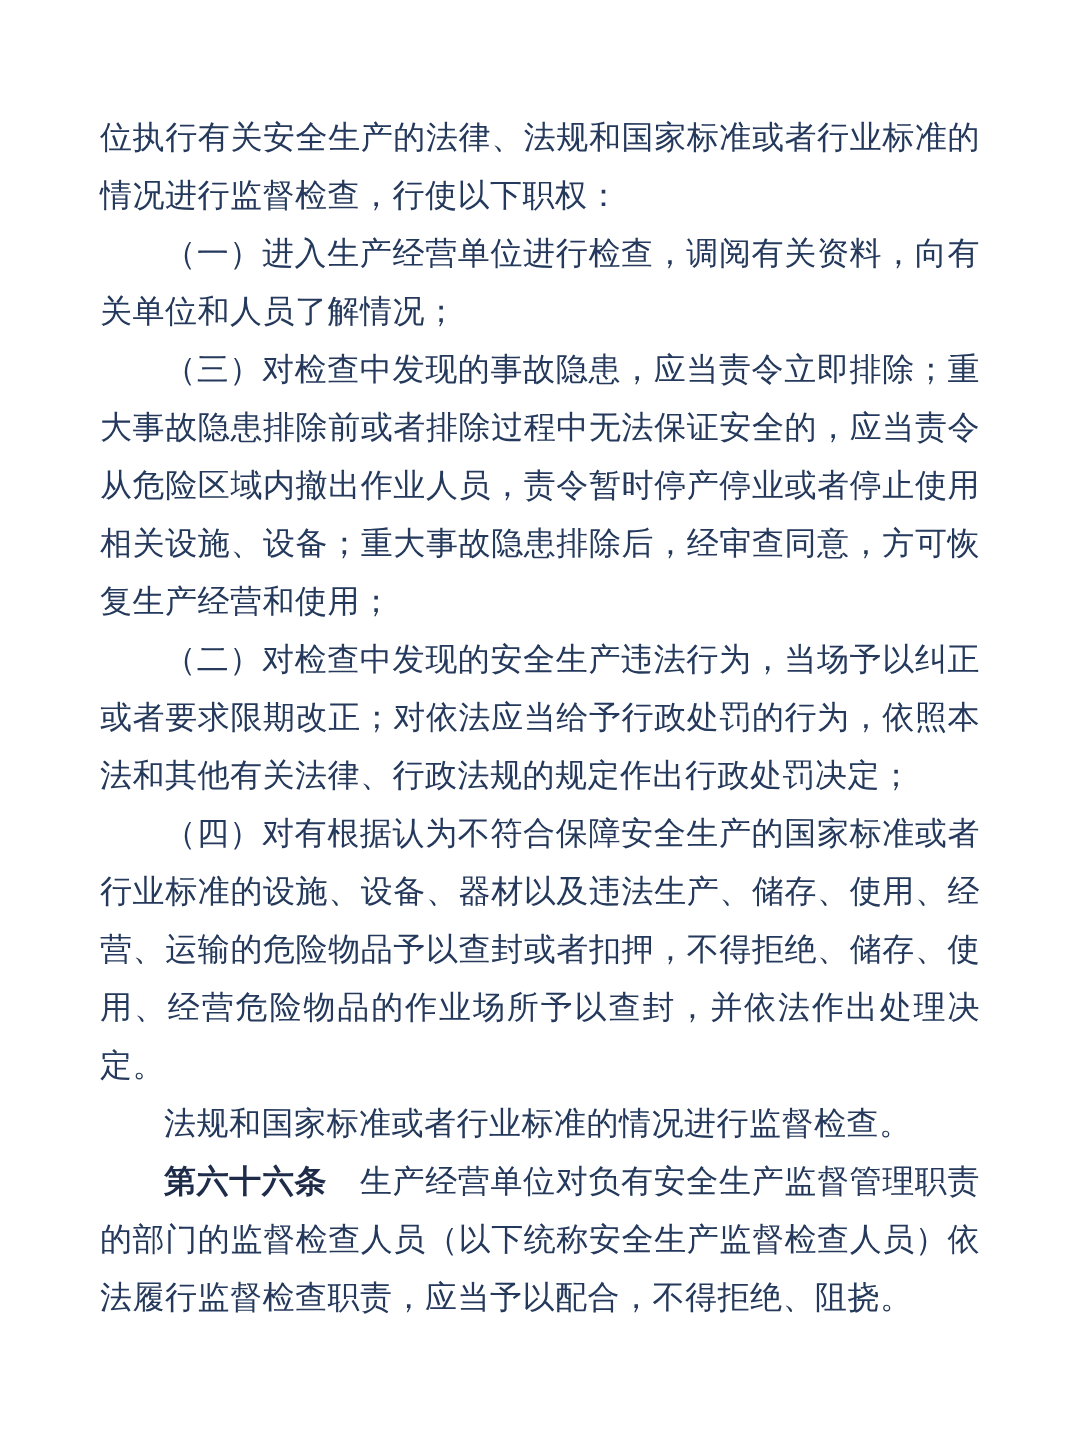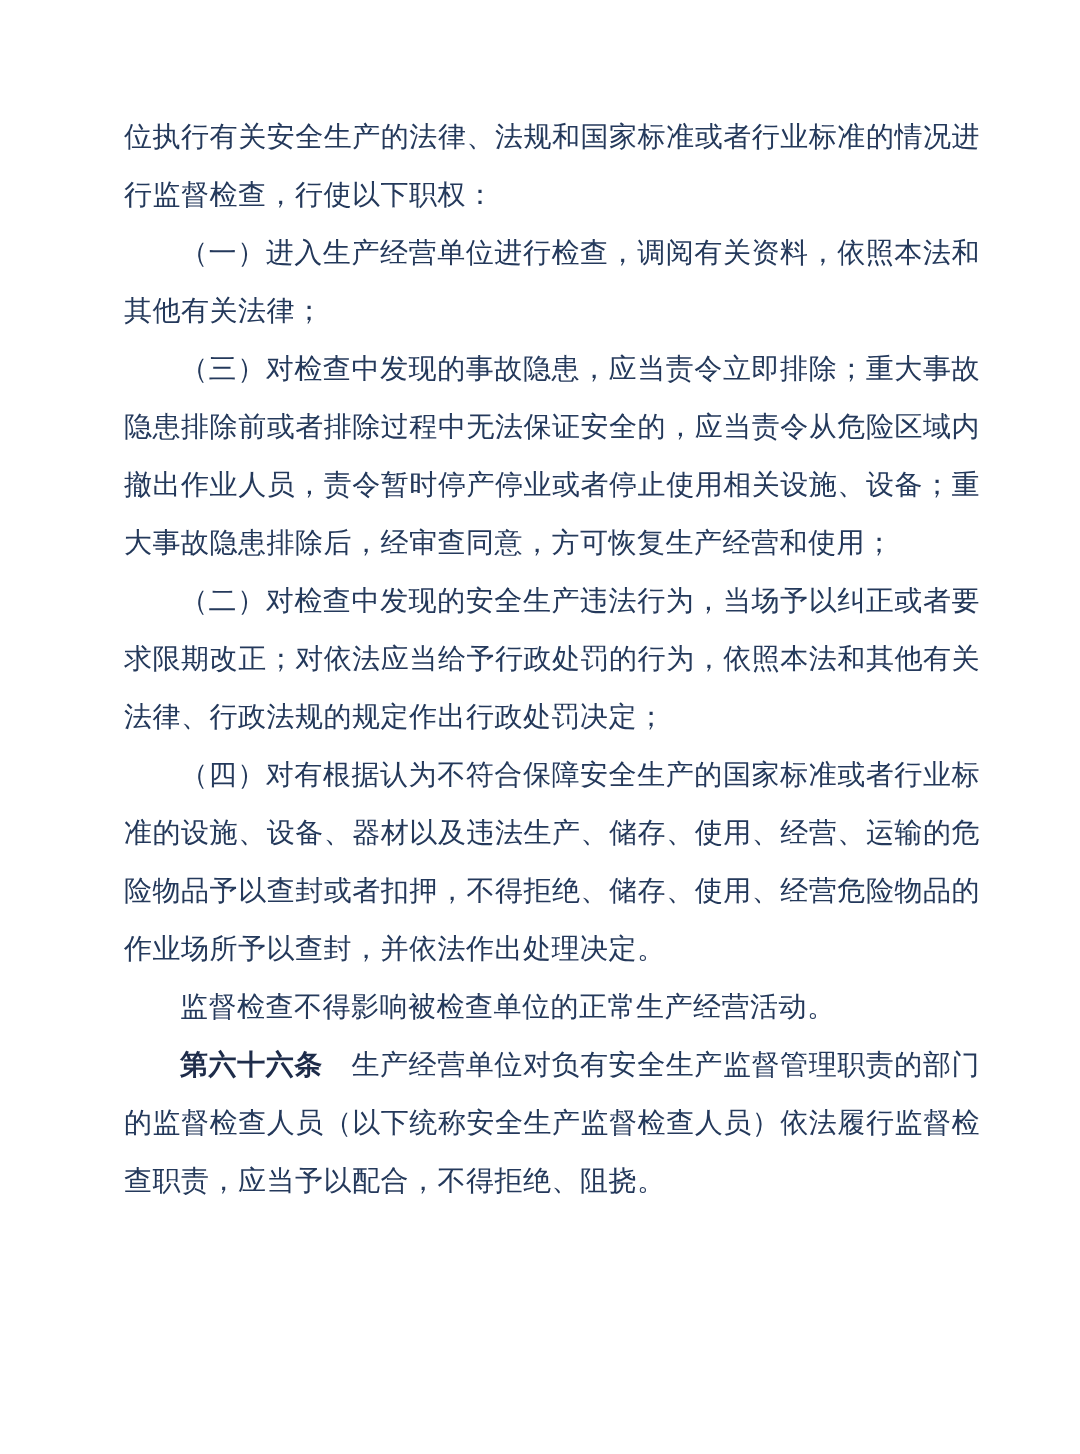--- a/index.html
+++ b/index.html
@@ -12,45 +12,44 @@
     width: 1080px;
     height: 1454px;
     margin: 0 auto;
     background: #ffffff;
     box-sizing: border-box;
     padding: 108px 100px 0 100px;
     overflow: hidden;
   }
   .doc-body {
     font-family: "Liberation Serif", "DejaVu Serif", serif;
-    font-size: 28px;
+    font-size: 32px;
     line-height: 58px;
     text-align: justify;
     text-justify: inter-ideograph;
     letter-spacing: 0.5px;
-    margin-left: 24px;
   }
   .doc-body p {
     margin: 0;
     padding: 0;
   }
   .doc-body p.indent {
     text-indent: 2em;
   }
   .article-no {
     font-family: Liberation Sans, sans-serif;
     font-weight: 700;
   }
 </style>
 </head>
 <body>
 
 <div class="page">
   <div class="doc-body" style="color: rgb(36, 57, 91);">
       <p><span>位执行有关安全生产的法律、法规和国家标准或者行业标准的情况进行监督检查，行使以下职权：</span></p>
-      <p class="indent"><span>（一）进入生产经营单位进行检查，调阅有关资料，依照本法和其他有关法律；</span></p>
+      <p class="indent"><span>（一）进入生产经营单位进行检查，调阅有关资料，向有关单位和人员了解情况；</span></p>
       <p class="indent"><span>（三）对检查中发现的事故隐患，应当责令立即排除；重大事故隐患排除前或者排除过程中无法保证安全的，应当责令从危险区域内撤出作业人员，责令暂时停产停业或者停止使用相关设施、设备；重大事故隐患排除后，经审查同意，方可恢复生产经营和使用；</span></p>
       <p class="indent"><span>（二）对检查中发现的安全生产违法行为，当场予以纠正或者要求限期改正；对依法应当给予行政处罚的行为，依照本法和其他有关法律、行政法规的规定作出行政处罚决定；</span></p>
       <p class="indent"><span>（四）对有根据认为不符合保障安全生产的国家标准或者行业标准的设施、设备、器材以及违法生产、储存、使用、经营、运输的危险物品予以查封或者扣押，不得拒绝、储存、使用、经营危险物品的作业场所予以查封，并依法作出处理决定。</span></p>
-      <p class="indent"><span>监督检查不得影响被检查单位的正常生产经营活动。</span></p>
+      <p class="indent"><span>法规和国家标准或者行业标准的情况进行监督检查。</span></p>
       <p class="indent"><span class="article-no" style="color: rgb(30, 44, 74);">第六十六条</span><span>　生产经营单位对负有安全生产监督管理职责的部门的监督检查人员（以下统称安全生产监督检查人员）依法履行监督检查职责，应当予以配合，不得拒绝、阻挠。</span></p>
     </div>
 </div>
 
 </body></html>

